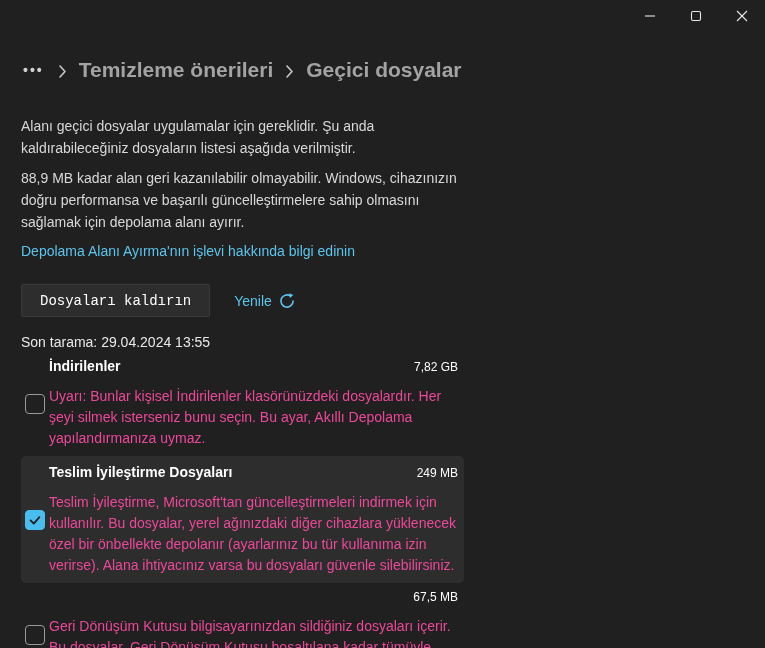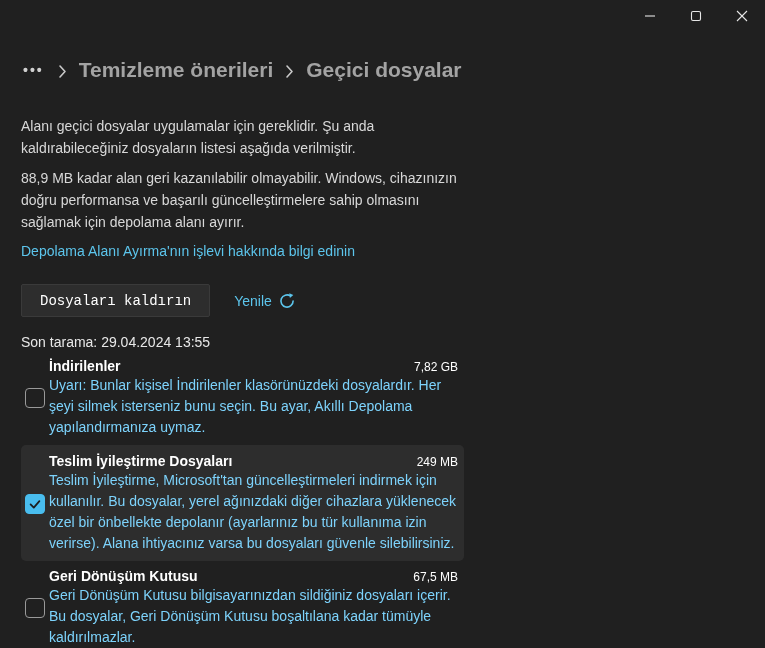--- a/index.html
+++ b/index.html
@@ -97,21 +97,21 @@
   .checkbox svg { display: none; }
   .checkbox.checked {
     background: var(--accent-checkbox, #49bdee);
     border-color: var(--accent-checkbox, #49bdee);
   }
   .checkbox.checked svg { display: block; }
   .row-content { flex: 1 1 auto; min-width: 0; }
   .row-head { display: flex; align-items: baseline; }
   .row-title { font-size: 14px; font-weight: 700; color: #ffffff; }
   .row-size { margin-left: auto; font-size: 12px; color: #ffffff; }
-  .row-desc { font-size: 14px; line-height: 21px; color: #7dd3fc; margin-top: 1px; }
+  .row-desc { font-size: 14px; line-height: 21px; color: #ec4899; margin-top: 12px; }
 </style>
 </head>
 <body>
 
 <div class="window">
 
   <div class="titlebar">
     <div class="caption-btn">
       <svg width="12" height="12" viewBox="0 0 12 12">
         <line x1="1" y1="6" x2="11" y2="6" stroke="#e6e6e6" stroke-width="1.1"></line>
@@ -191,21 +191,20 @@
           <div class="row-desc">Teslim İyileştirme, Microsoft'tan güncelleştirmeleri indirmek için kullanılır. Bu dosyalar, yerel ağınızdaki diğer cihazlara yüklenecek özel bir önbellekte depolanır (ayarlarınız bu tür kullanıma izin verirse). Alana ihtiyacınız varsa bu dosyaları güvenle silebilirsiniz.</div>
         </div>
       </div>
 
       <div class="file-row">
         <div class="checkbox">
           
         </div>
         <div class="row-content">
           <div class="row-head">
-            <span class="row-title">Geri Dönüşüm Kutusu</span>
             <span class="row-size">67,5 MB</span>
           </div>
           <div class="row-desc">Geri Dönüşüm Kutusu bilgisayarınızdan sildiğiniz dosyaları içerir. Bu dosyalar, Geri Dönüşüm Kutusu boşaltılana kadar tümüyle kaldırılmazlar.</div>
         </div>
       </div>
 
     </div>
   </div>
 </div>
 

